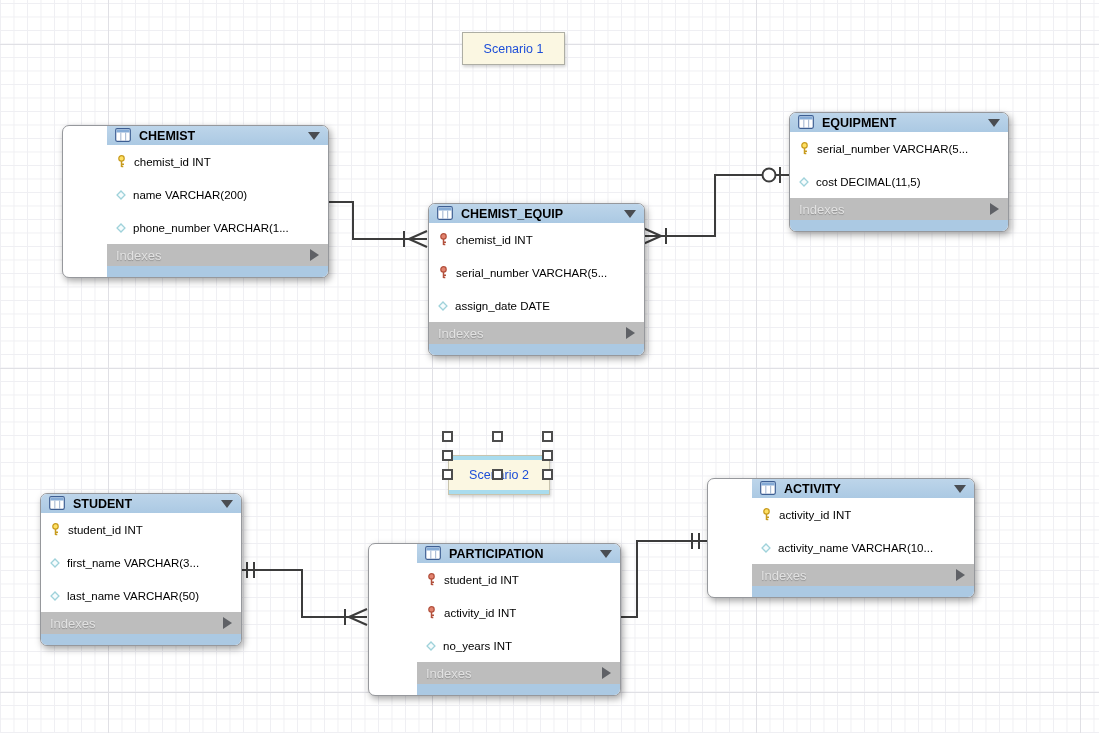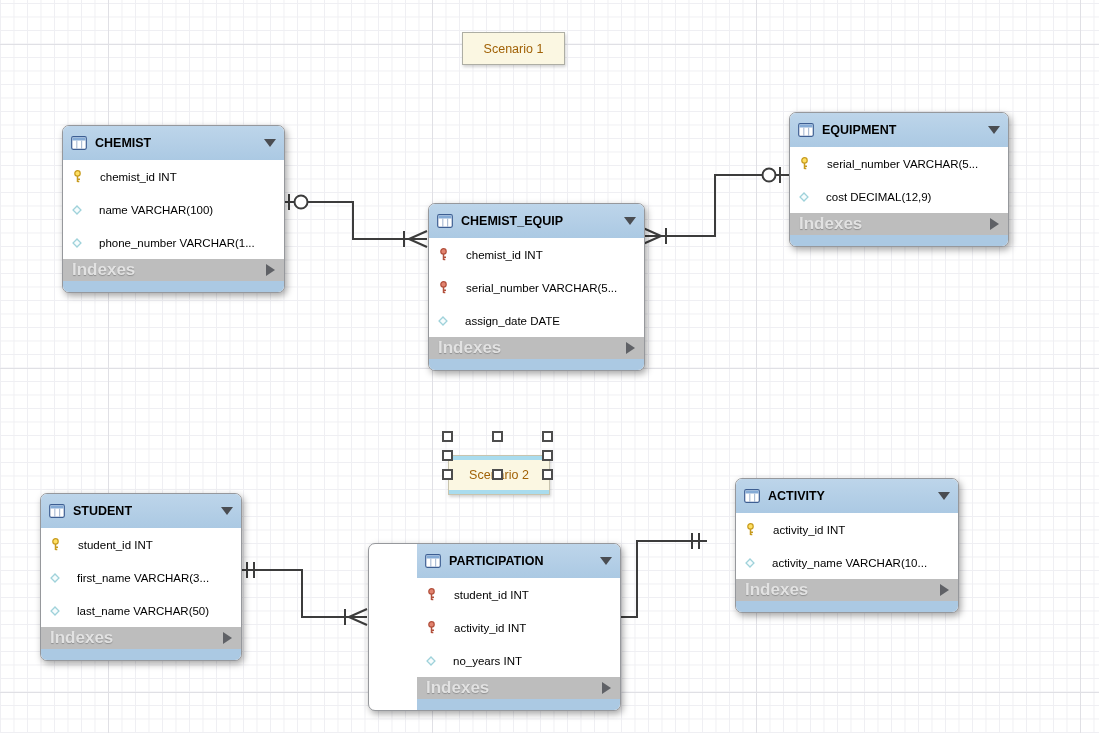--- a/index.html
+++ b/index.html
@@ -23,45 +23,45 @@
   .conn-circle{stroke:var(--conn,#3c3c3c); stroke-width:2; fill:#ffffff;}
 
   
   .table{
     position:absolute; z-index:2; border-radius:7px; overflow:hidden;
     border:1px solid var(--table-border,#96989c);
     box-shadow:2px 3px 7px rgba(0,0,0,0.35);
     background:#ffffff;
   }
   .t-header{
-    height:34px; display:flex; align-items:center; gap:7px; padding:0 8px;
+    height:19px; display:flex; align-items:center; gap:7px; padding:0 8px;
     background:linear-gradient(var(--header-blue-light,#bdd5ea), var(--header-blue,#abc9e3));
   }
   .t-name{font-size:12.5px; font-weight:bold; color:#000; white-space:nowrap; flex:1 1 auto; overflow:hidden;}
   .t-collapse{width:0; height:0; border-left:6px solid transparent; border-right:6px solid transparent;
     border-top:8px solid #4a4d52; flex:0 0 auto;}
   .t-body{background:#ffffff;}
-  .t-row{height:33px; display:flex; align-items:center; gap:16px; padding:0 8px; white-space:nowrap; overflow:hidden;}
+  .t-row{height:33px; display:flex; align-items:center; gap:6px; padding:0 8px; white-space:nowrap; overflow:hidden;}
   .c-text{font-size:11.5px; color:#000;}
   .col-icon{flex:0 0 auto; display:flex; align-items:center;}
   .t-indexes{
     height:22px; background:var(--band-gray,#bdbdbd);
     display:flex; align-items:center; justify-content:space-between; padding:0 9px;
   }
-  .idx-label{font-size:17px; font-weight:bold; color:#e2e2e2; text-shadow:0 1px 1px #8f8f8f;}
+  .idx-label{font-size:13px; font-weight:normal; color:#e2e2e2; text-shadow:0 1px 1px #8f8f8f;}
   .idx-arrow{width:0; height:0; border-top:6px solid transparent; border-bottom:6px solid transparent;
     border-left:9px solid #5f6166;}
   .t-bottombar{height:11px; background:var(--header-blue,#abc9e3);}
 
   
   .note{
     position:absolute; z-index:2; background:var(--note-bg,#fbf7e2);
     border:1px solid var(--note-border,#aeaea4);
     display:flex; align-items:center; justify-content:center;
-    font-size:12.5px; color:#a16207;
+    font-size:12.5px; color:#1d4ed8;
     box-shadow:1px 2px 3px rgba(0,0,0,0.18);
   }
   .note.selected{border-color:#c8c4ae;}
   .sel-band{position:absolute; left:0; right:0; height:4px; background:var(--sel-blue,#a9dcee); z-index:1;}
   .sel-band.top{top:0;}
   .sel-band.bottom{bottom:0;}
   .note-label{position:relative; z-index:2;}
   .handle{
     position:absolute; z-index:4; width:11px; height:11px;
     background:#ffffff; border:2px solid #4d4d4d; box-sizing:border-box;
@@ -100,21 +100,21 @@
 
     <g>
       <path class="conn" d="M571 617 H637 V541 H707"></path>
       <path class="conn" d="M589 617 L571 609 M589 617 L571 625"></path>
       <line class="conn" x1="594" y1="609" x2="594" y2="625"></line>
       <line class="conn" x1="692" y1="533" x2="692" y2="549"></line>
       <line class="conn" x1="699" y1="533" x2="699" y2="549"></line>
     </g>
   </svg>
 
-  <div class="table" style="left:62px; top:125px; width:221px;">
+  <div class="table" style="left:62px; top:125px; width:221px;padding-left:44px;">
     <div class="t-header">
       <span class="col-icon">
         <svg width="17" height="15" viewBox="0 0 17 15">
             <rect x="0.7" y="0.7" width="14.6" height="12.6" rx="1.5" fill="#fff" stroke="#3d5e92" stroke-width="1.2"></rect>
             <rect x="1.4" y="1.4" width="13.2" height="3.1" fill="#85abd6"></rect>
             <path d="M5.8 4.5 V13 M10.6 4.5 V13" stroke="#aebfd6" stroke-width="1.2" fill="none"></path>
           </svg>
       </span>
       <span class="t-name">CHEMIST</span>
       <span class="t-collapse"></span>
@@ -128,21 +128,21 @@
             </svg>
         </span>
         <span class="c-text">chemist_id INT</span>
       </div>
       <div class="t-row">
         <span class="col-icon">
           <svg width="12" height="12" viewBox="0 0 12 12">
               <rect x="3.2" y="3.2" width="5.6" height="5.6" transform="rotate(45 6 6)" fill="#f6fcfd" stroke="#9fd2da" stroke-width="1.3"></rect>
             </svg>
         </span>
-        <span class="c-text">name VARCHAR(100)</span>
+        <span class="c-text">name VARCHAR(200)</span>
       </div>
       <div class="t-row">
         <span class="col-icon">
           <svg width="12" height="12" viewBox="0 0 12 12">
               <rect x="3.2" y="3.2" width="5.6" height="5.6" transform="rotate(45 6 6)" fill="#f6fcfd" stroke="#9fd2da" stroke-width="1.3"></rect>
             </svg>
         </span>
         <span class="c-text">phone_number VARCHAR(1...</span>
       </div>
     </div>
@@ -221,21 +221,21 @@
             </svg>
         </span>
         <span class="c-text">serial_number VARCHAR(5...</span>
       </div>
       <div class="t-row">
         <span class="col-icon">
           <svg width="12" height="12" viewBox="0 0 12 12">
               <rect x="3.2" y="3.2" width="5.6" height="5.6" transform="rotate(45 6 6)" fill="#f6fcfd" stroke="#9fd2da" stroke-width="1.3"></rect>
             </svg>
         </span>
-        <span class="c-text">cost DECIMAL(12,9)</span>
+        <span class="c-text">cost DECIMAL(11,5)</span>
       </div>
     </div>
     <div class="t-indexes">
       <span class="idx-label">Indexes</span>
       <span class="idx-arrow"></span>
     </div>
     <div class="t-bottombar"></div>
   </div>
 
   <div class="table" style="left:40px; top:493px; width:200px;">
@@ -324,21 +324,21 @@
         <span class="c-text">no_years INT</span>
       </div>
     </div>
     <div class="t-indexes">
       <span class="idx-label">Indexes</span>
       <span class="idx-arrow"></span>
     </div>
     <div class="t-bottombar"></div>
   </div>
 
-  <div class="table" style="left:735px; top:478px; width:222px;">
+  <div class="table" style="left:707px; top:478px; width:222px;padding-left:44px;">
     <div class="t-header">
       <span class="col-icon">
         <svg width="17" height="15" viewBox="0 0 17 15">
             <rect x="0.7" y="0.7" width="14.6" height="12.6" rx="1.5" fill="#fff" stroke="#3d5e92" stroke-width="1.2"></rect>
             <rect x="1.4" y="1.4" width="13.2" height="3.1" fill="#85abd6"></rect>
             <path d="M5.8 4.5 V13 M10.6 4.5 V13" stroke="#aebfd6" stroke-width="1.2" fill="none"></path>
           </svg>
       </span>
       <span class="t-name">ACTIVITY</span>
       <span class="t-collapse"></span>

